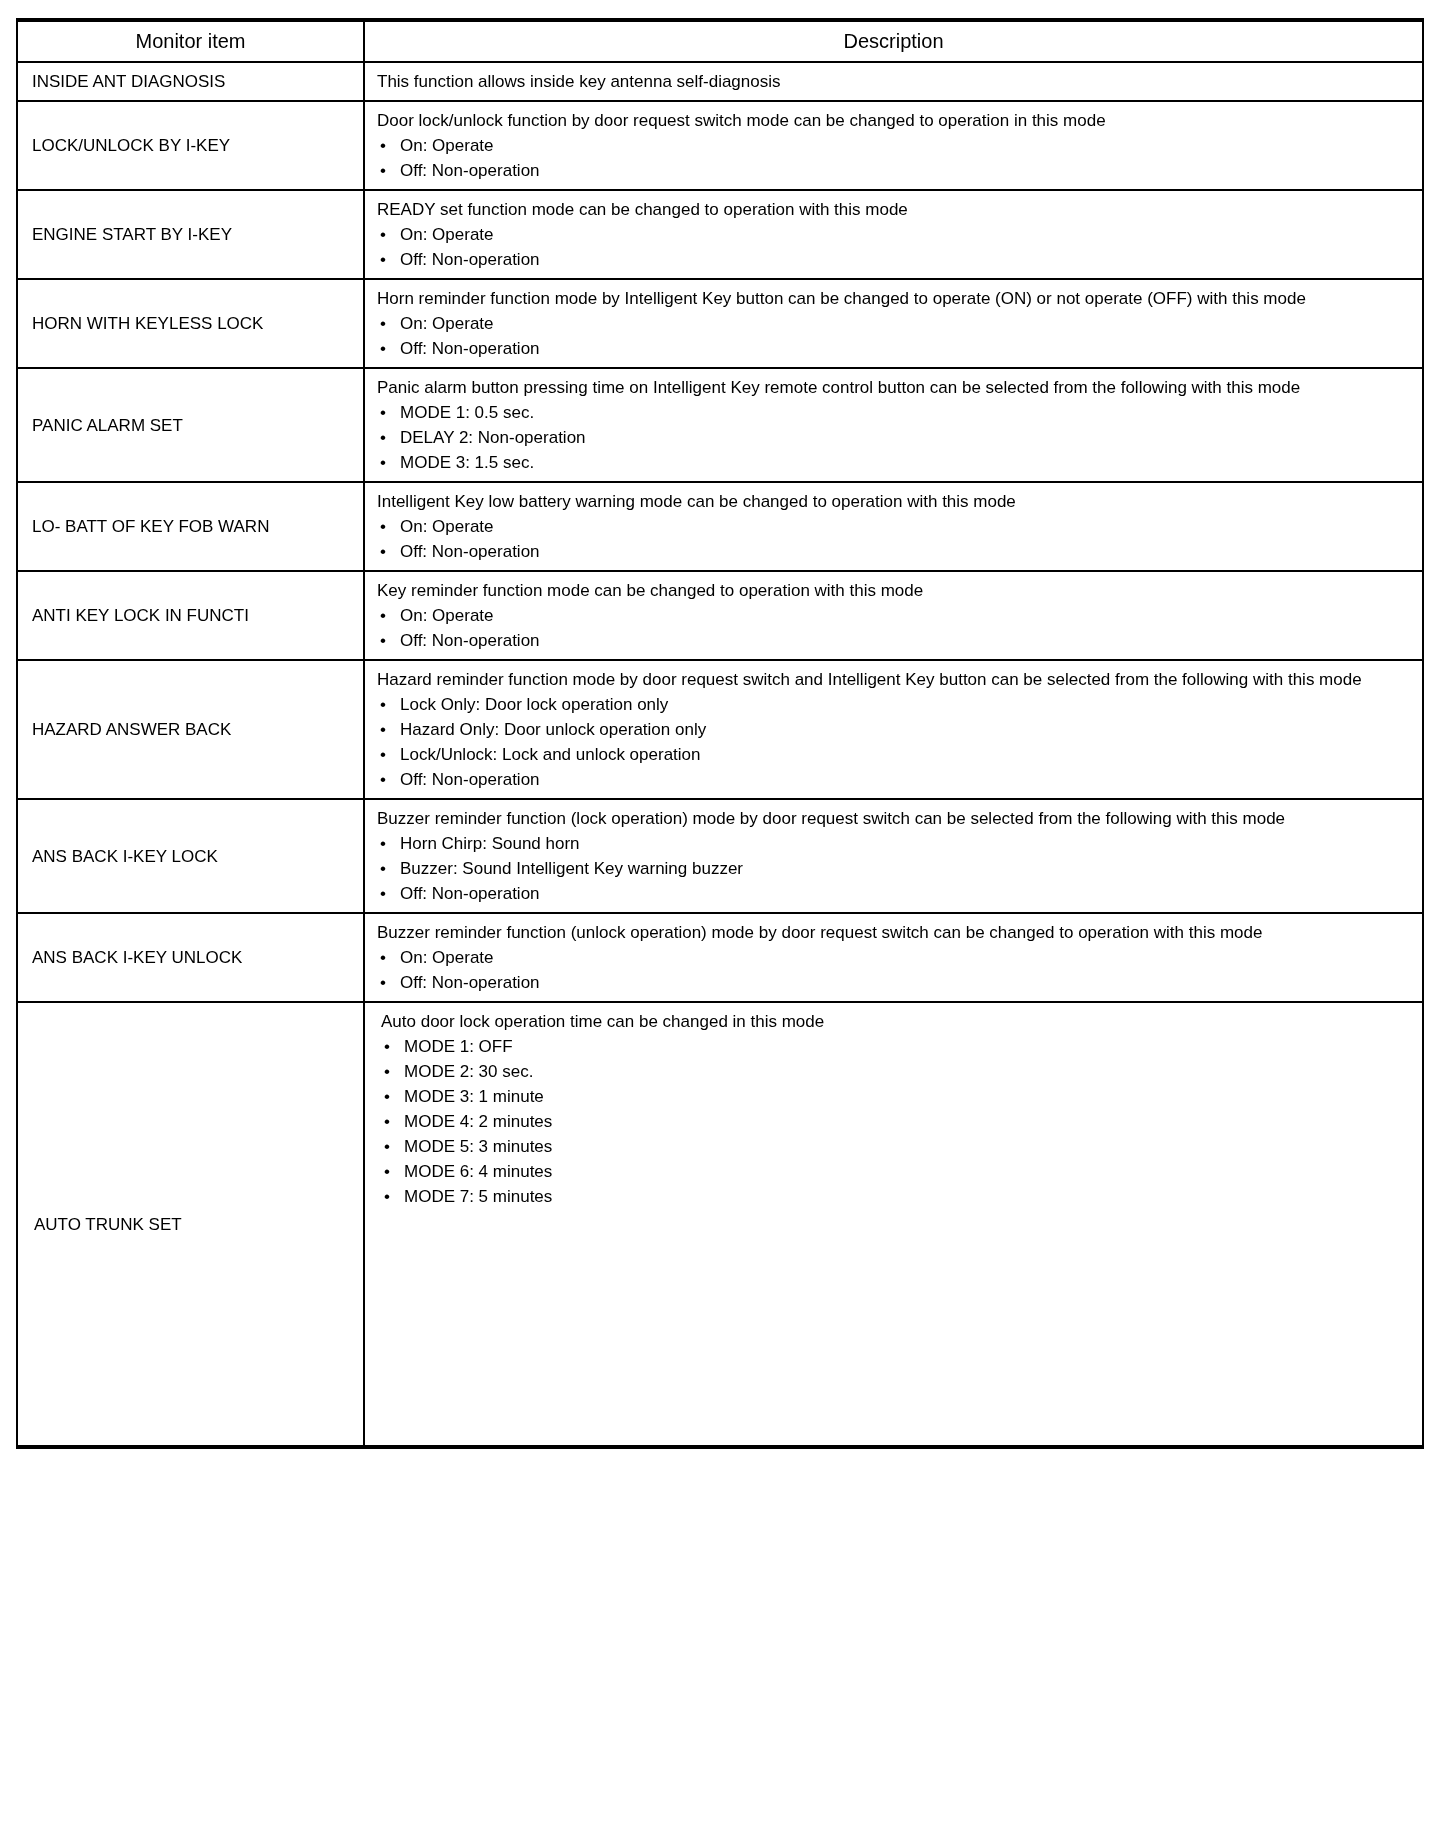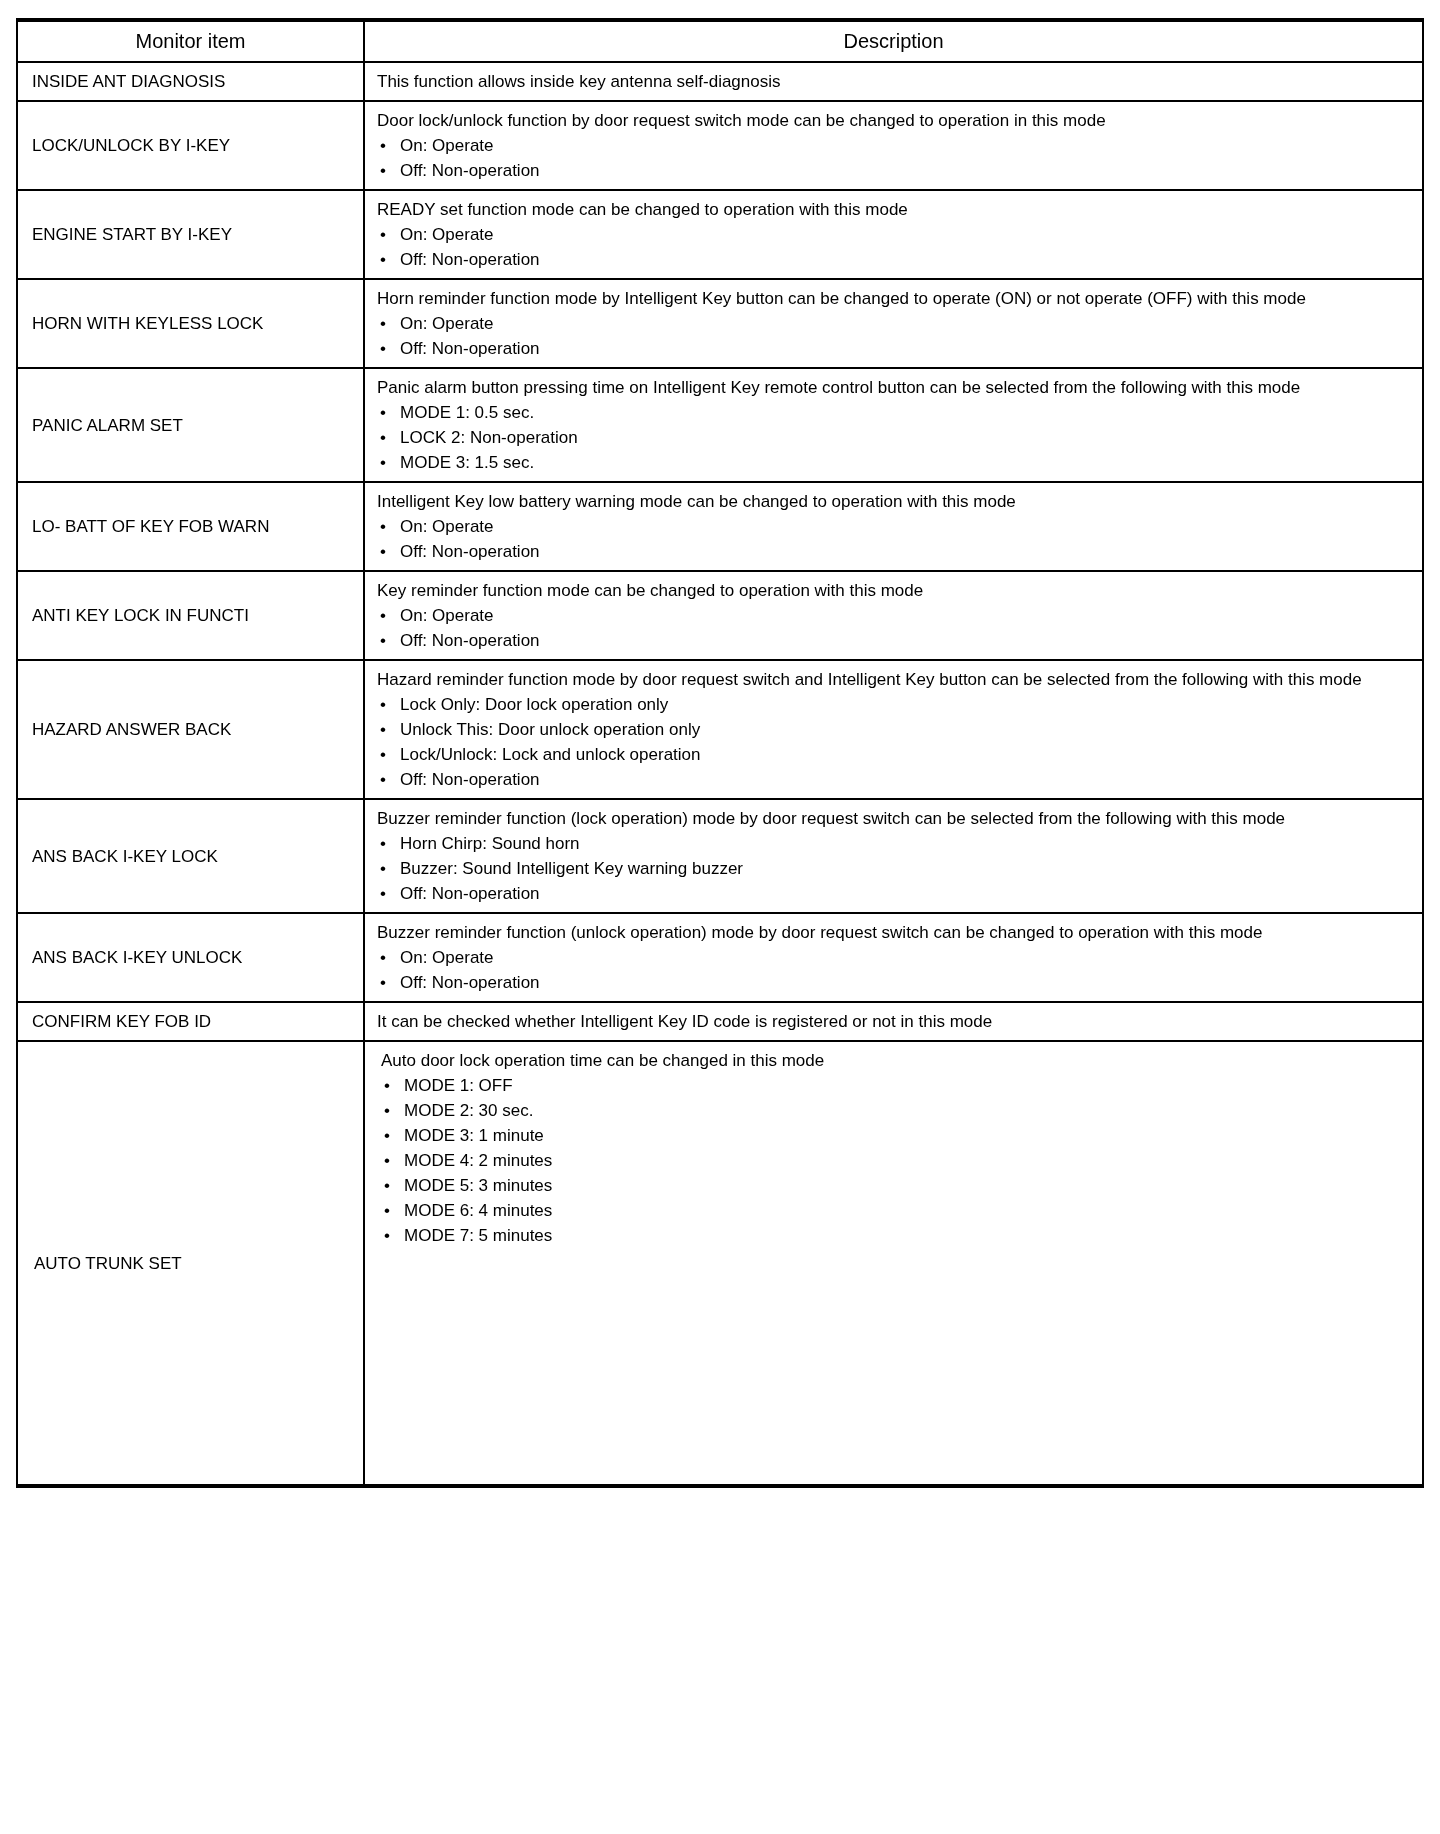--- a/index.html
+++ b/index.html
@@ -131,21 +131,21 @@
         <tr>
           <td class="col-item">PANIC ALARM SET</td>
           <td class="col-desc">
             <div class="text-line">Panic alarm button pressing time on Intelligent Key remote control button can be selected from the following with this mode</div>
             <div class="bullet-line">
               <span class="bullet-dot">•</span>
               <span class="bullet-text">MODE 1: 0.5 sec.</span>
             </div>
             <div class="bullet-line">
               <span class="bullet-dot">•</span>
-              <span class="bullet-text">LOCK 2: Non-operation</span>
+              <span class="bullet-text">DELAY 2: Non-operation</span>
             </div>
             <div class="bullet-line">
               <span class="bullet-dot">•</span>
               <span class="bullet-text">MODE 3: 1.5 sec.</span>
             </div>
           </td>
         </tr>
         <tr>
           <td class="col-item">LO- BATT OF KEY FOB WARN</td>
           <td class="col-desc">
@@ -177,21 +177,21 @@
         <tr>
           <td class="col-item">HAZARD ANSWER BACK</td>
           <td class="col-desc">
             <div class="text-line">Hazard reminder function mode by door request switch and Intelligent Key button can be selected from the following with this mode</div>
             <div class="bullet-line">
               <span class="bullet-dot">•</span>
               <span class="bullet-text">Lock Only: Door lock operation only</span>
             </div>
             <div class="bullet-line">
               <span class="bullet-dot">•</span>
-              <span class="bullet-text">Unlock This: Door unlock operation only</span>
+              <span class="bullet-text">Hazard Only: Door unlock operation only</span>
             </div>
             <div class="bullet-line">
               <span class="bullet-dot">•</span>
               <span class="bullet-text">Lock/Unlock: Lock and unlock operation</span>
             </div>
             <div class="bullet-line">
               <span class="bullet-dot">•</span>
               <span class="bullet-text">Off: Non-operation</span>
             </div>
           </td>
@@ -219,26 +219,20 @@
           <td class="col-desc">
             <div class="text-line">Buzzer reminder function (unlock operation) mode by door request switch can be changed to operation with this mode</div>
             <div class="bullet-line">
               <span class="bullet-dot">•</span>
               <span class="bullet-text">On: Operate</span>
             </div>
             <div class="bullet-line">
               <span class="bullet-dot">•</span>
               <span class="bullet-text">Off: Non-operation</span>
             </div>
-          </td>
-        </tr>
-        <tr>
-          <td class="col-item">CONFIRM KEY FOB ID</td>
-          <td class="col-desc">
-            <div class="text-line">It can be checked whether Intelligent Key ID code is registered or not in this mode</div>
           </td>
         </tr>
         <tr>
           <td class="col-item">AUTO TRUNK SET</td>
           <td class="col-desc">
             <div class="text-line">Auto door lock operation time can be changed in this mode</div>
             <div class="bullet-line">
               <span class="bullet-dot">•</span>
               <span class="bullet-text">MODE 1: OFF</span>
             </div>

